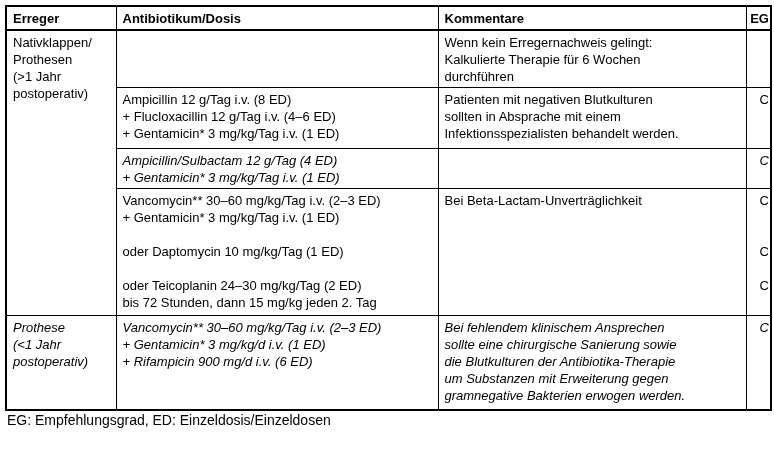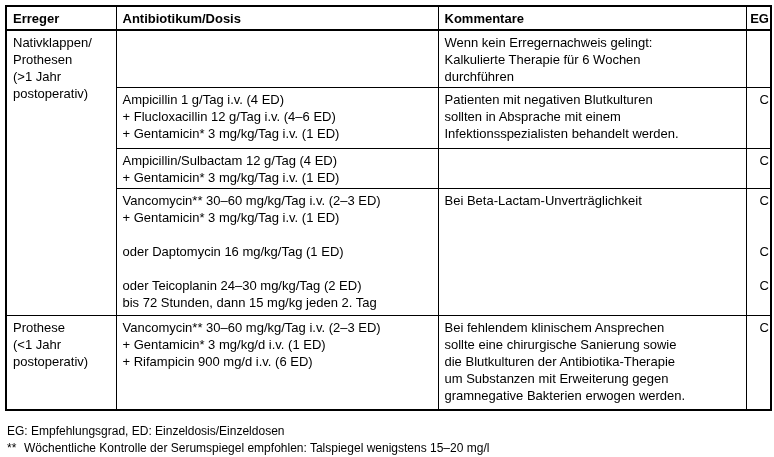--- a/index.html
+++ b/index.html
@@ -40,30 +40,31 @@
     height: 23px;
     padding-top: 3px;
   }
   .tbl .eg-col {
     text-align: right;
     padding-left: 1px;
     padding-right: 1px;
   }
   tr.r-1a { height: 54px; margin-top: 16px; }
   tr.r-1b { height: 61px; }
-  tr.r-1c { height: 38px; }
+  tr.r-1c { height: 38px; font-style: italic; }
   tr.r-1d { height: 127px; }
-  tr.r-2  { height: 94px; }
+  tr.r-2  { height: 94px; font-style: italic; }
   .line { white-space: nowrap; }
   .footnotes {
     position: absolute;
     left: 7px;
-    top: 423px;
-    font-size: 12px;
+    top: 412px;
+    font-size: 14px;
     line-height: 17.3px;
+    text-align: right;
   }
   .fn { white-space: nowrap; }
   .fn-marker { display: inline-block; width: 17px; }
 </style>
 </head>
 <body>
 
 <div class="page">
 
   <table class="tbl">
@@ -92,21 +93,21 @@
         <td></td>
         <td>
             <div class="line">Wenn kein Erregernachweis gelingt:</div>
             <div class="line">Kalkulierte Therapie für 6 Wochen</div>
             <div class="line">durchführen</div>
           </td>
         <td class="eg-col"></td>
       </tr>
       <tr class="r-1b">
         <td>
-            <div class="line">Ampicillin 1 g/Tag i.v. (4 ED)</div>
+            <div class="line">Ampicillin 12 g/Tag i.v. (8 ED)</div>
             <div class="line">+ Flucloxacillin 12 g/Tag i.v. (4–6 ED)</div>
             <div class="line">+ Gentamicin* 3 mg/kg/Tag i.v. (1 ED)</div>
           </td>
         <td>
             <div class="line">Patienten mit negativen Blutkulturen</div>
             <div class="line">sollten in Absprache mit einem</div>
             <div class="line">Infektionsspezialisten behandelt werden.</div>
           </td>
         <td class="eg-col">
             <div class="line">C</div>
@@ -120,21 +121,21 @@
         <td></td>
         <td class="eg-col">
             <div class="line">C</div>
           </td>
       </tr>
       <tr class="r-1d">
         <td>
             <div class="line">Vancomycin** 30–60 mg/kg/Tag i.v. (2–3 ED)</div>
             <div class="line">+ Gentamicin* 3 mg/kg/Tag i.v. (1 ED)</div>
             <div class="line">&nbsp;</div>
-            <div class="line">oder Daptomycin 16 mg/kg/Tag (1 ED)</div>
+            <div class="line">oder Daptomycin 10 mg/kg/Tag (1 ED)</div>
             <div class="line">&nbsp;</div>
             <div class="line">oder Teicoplanin 24–30 mg/kg/Tag (2 ED)</div>
             <div class="line">bis 72 Stunden, dann 15 mg/kg jeden 2. Tag</div>
           </td>
         <td>
             <div class="line">Bei Beta-Lactam-Unverträglichkeit</div>
           </td>
         <td class="eg-col">
             <div class="line">C</div>
             <div class="line">&nbsp;</div>
@@ -166,18 +167,15 @@
             <div class="line">C</div>
           </td>
       </tr>
     </tbody>
   </table>
 
   <div class="footnotes">
     <div class="fn">
       <span class="fn-text">EG: Empfehlungsgrad, ED: Einzeldosis/Einzeldosen</span>
     </div>
-    <div class="fn">
-      <span class="fn-marker">**</span><span class="fn-text">Wöchentliche Kontrolle der Serumspiegel empfohlen: Talspiegel wenigstens 15–20 mg/l</span>
-    </div>
   </div>
 
 </div>
 
 </body></html>

